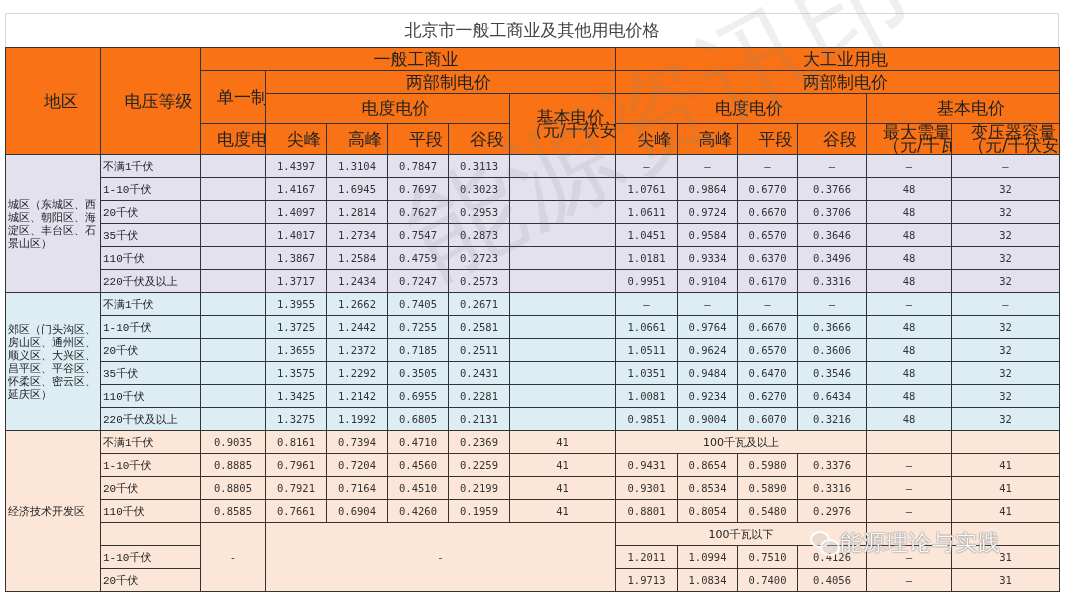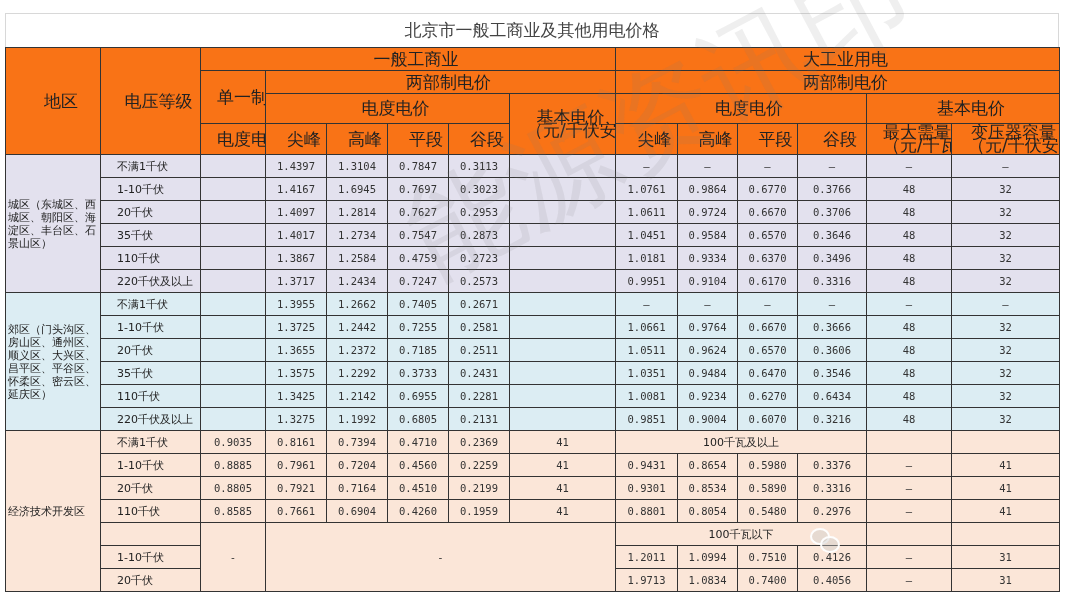--- a/index.html
+++ b/index.html
@@ -7,21 +7,21 @@
          font-family:"DejaVu Sans", "Liberation Sans", sans-serif; color:#222; }
   .sheet { position:absolute; left:5px; top:13px; width:1054px; }
   .title { height:33px; border:1px solid #d8d8d8; border-bottom:none; background:#fff;
            text-align:center; font-family:"DejaVu Serif","Liberation Serif",serif;
            font-size:17px; line-height:33px; color:#444; }
   table { border-collapse:collapse; table-layout:fixed; width:1054px; font-size:11px; }
   td, th { border:1px solid #333; padding:0; text-align:center; vertical-align:middle;
            font-weight:normal; overflow:hidden; white-space:nowrap; }
   th { background:#f97316; font-size:17px; line-height:13px;padding-left:16px; }
   .num { font-family:"DejaVu Sans Mono","Liberation Mono",monospace; font-size:10.5px; color:#333; }
-  .vlabel { text-align:left; padding-left:16px; }
+  .vlabel { text-align:left; padding-left:2px;font-family:Liberation Mono, monospace; }
   .region { text-align:left; white-space:normal; font-size:11px; line-height:13px; padding:0 2px; }
   .region.center { text-align:left; }
   .g1 td { background:#e3e1ee; }
   .g2 td { background:#dcedf3; }
   .g3 td { background:#fbe6d8; }
   tr.r td { height:22px; }
   .hdr1 th { height:22px; }
   .hdr2 th { height:22px; }
   .hdr3 th { height:29px; }
   .hdr4 th { height:30px; }
@@ -232,21 +232,21 @@
           <td class="num">0.6570</td>
           <td class="num">0.3606</td>
           <td class="num">48</td>
           <td class="num">32</td>
         </tr>
         <tr class="r g2">
           <td class="vlabel">35千伏</td>
           <td class="num"></td>
           <td class="num">1.3575</td>
           <td class="num">1.2292</td>
-          <td class="num">0.3733</td>
+          <td class="num">0.3505</td>
           <td class="num">0.2431</td>
           <td class="num"></td>
           <td class="num">1.0351</td>
           <td class="num">0.9484</td>
           <td class="num">0.6470</td>
           <td class="num">0.3546</td>
           <td class="num">48</td>
           <td class="num">32</td>
         </tr>
         <tr class="r g2">
@@ -367,13 +367,14 @@
   </table>
 
   <div class="watermark">能源资讯印</div>
 </div>
 
 <div class="wechat">
   <div class="bubble">
     <span style="left:0;top:0;width:16px;height:13px;"></span>
     <span style="left:10px;top:8px;width:16px;height:13px;"></span>
   </div>
+  <div class="txt">能源理论与实践</div>
 </div>
 
 </body></html>

